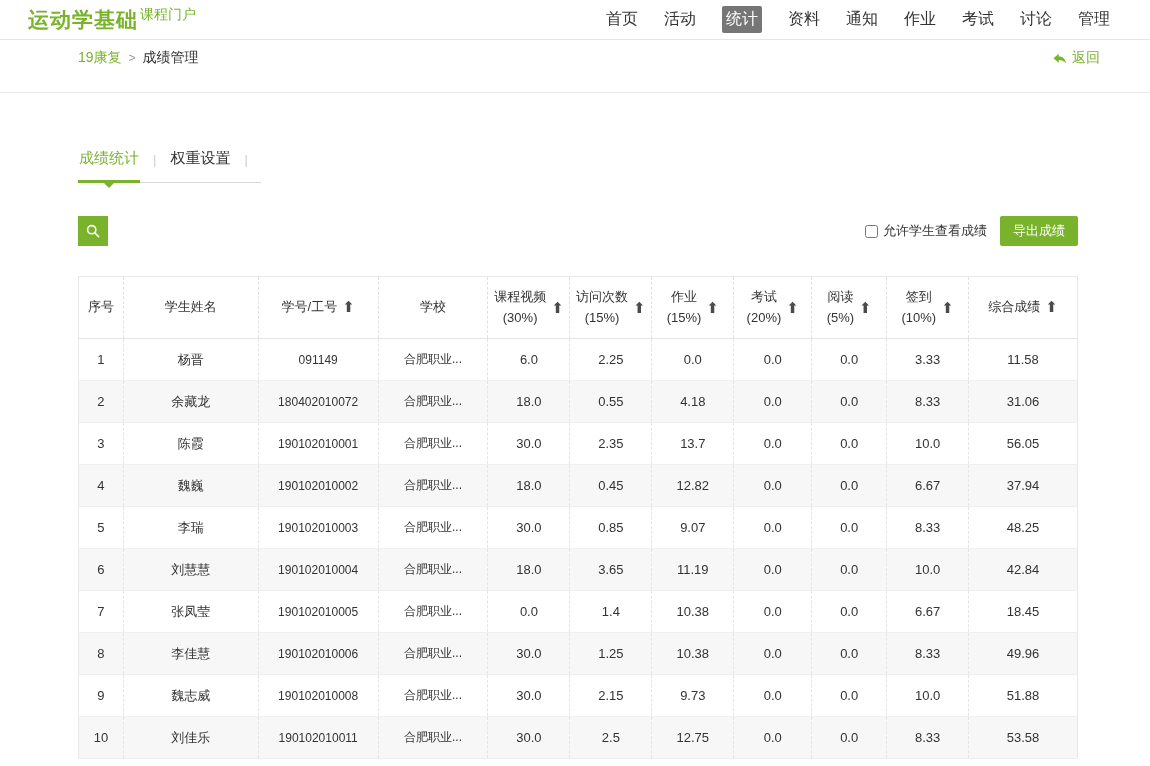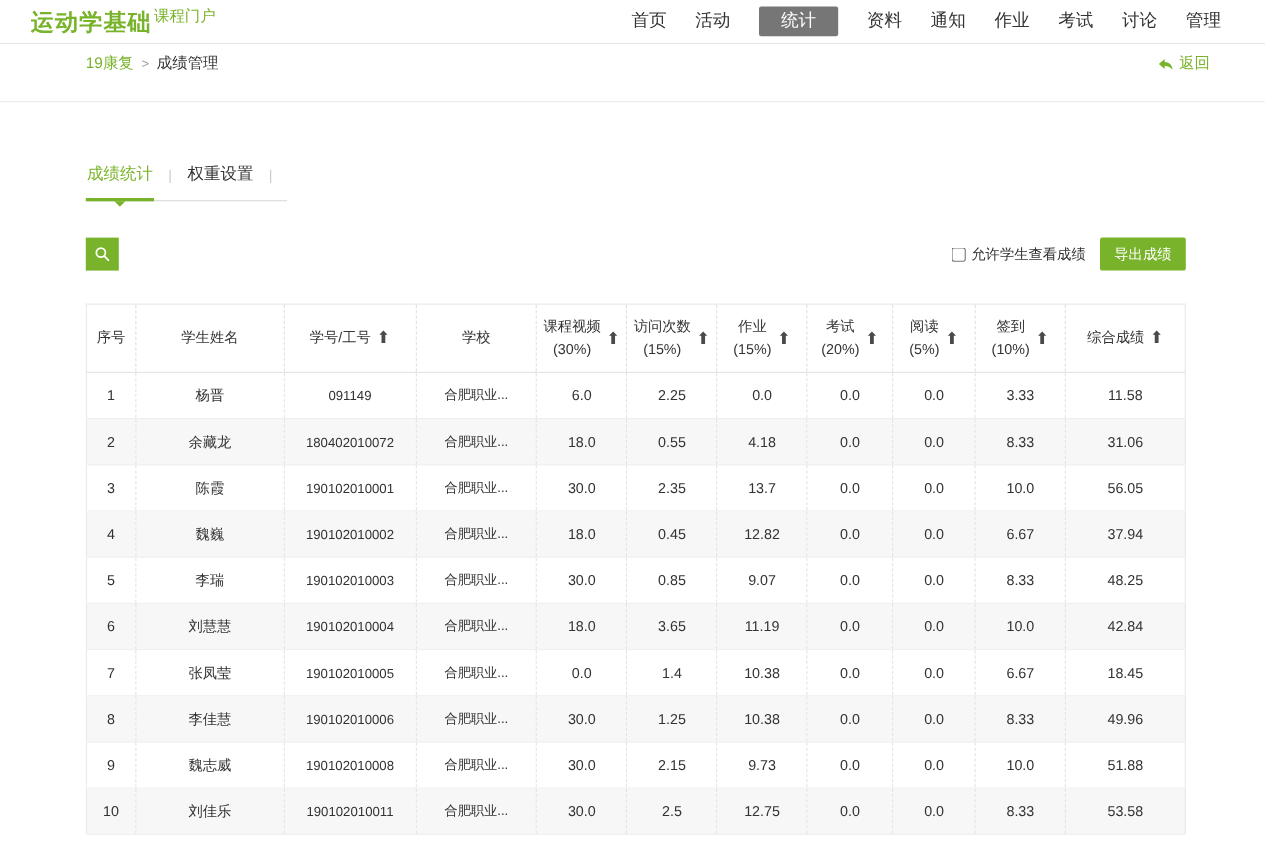--- a/index.html
+++ b/index.html
@@ -10,21 +10,21 @@
   a { text-decoration:none; color:inherit; }
 
   
   .navbar { display:flex; justify-content:space-between; align-items:center;
             height:40px; padding:0 40px 0 28px; border-bottom:1px solid #e6e6e6; background:#fff; }
   .logo { display:flex; align-items:flex-start; cursor:pointer; }
   .logo-title { font-size:21px; font-weight:bold; color:var(--accent); letter-spacing:1px; }
   .logo-sub { font-size:14px; color:var(--accent); margin-left:2px; }
   .nav { display:flex; align-items:center; gap:26px; }
   .nav-item { font-size:16px; color:#333; cursor:pointer; white-space:nowrap; }
-  .nav-item.active { background:var(--nav-active-bg); color:#fff; padding:3px 20px; border-radius:2px; }
+  .nav-item.active { background:var(--nav-active-bg); color:#fff; padding:3px 4px; border-radius:2px; }
 
   
   .breadcrumb-bar { display:flex; justify-content:space-between; align-items:center;
                     height:53px; padding:0 50px 16px 78px; border-bottom:1px solid #eaeaea; }
   .breadcrumb { display:flex; align-items:center; font-size:14px; }
   .bc-course { color:var(--accent); cursor:pointer; }
   .bc-sep { color:#999; margin:0 7px; font-size:12px; }
   .bc-page { color:#333; }
   .back-link { display:flex; align-items:center; gap:5px; color:var(--accent); font-size:14px; cursor:pointer; }
 

